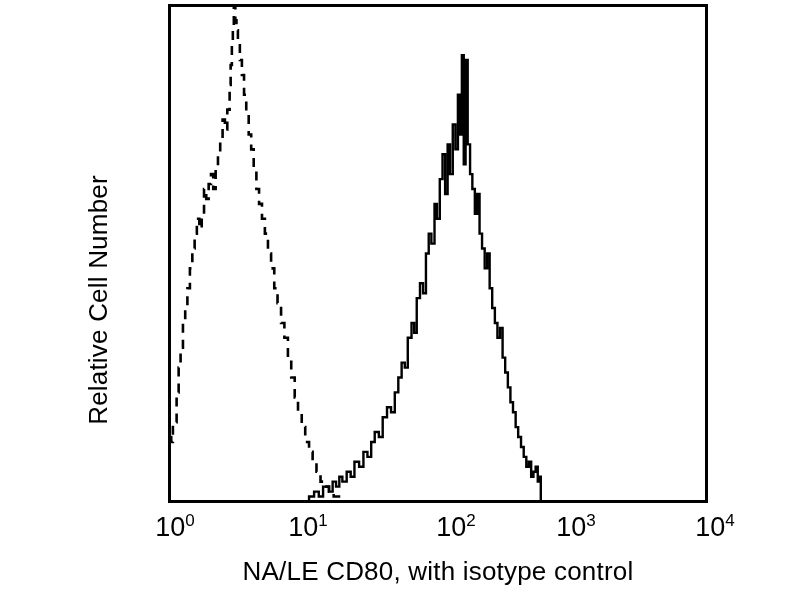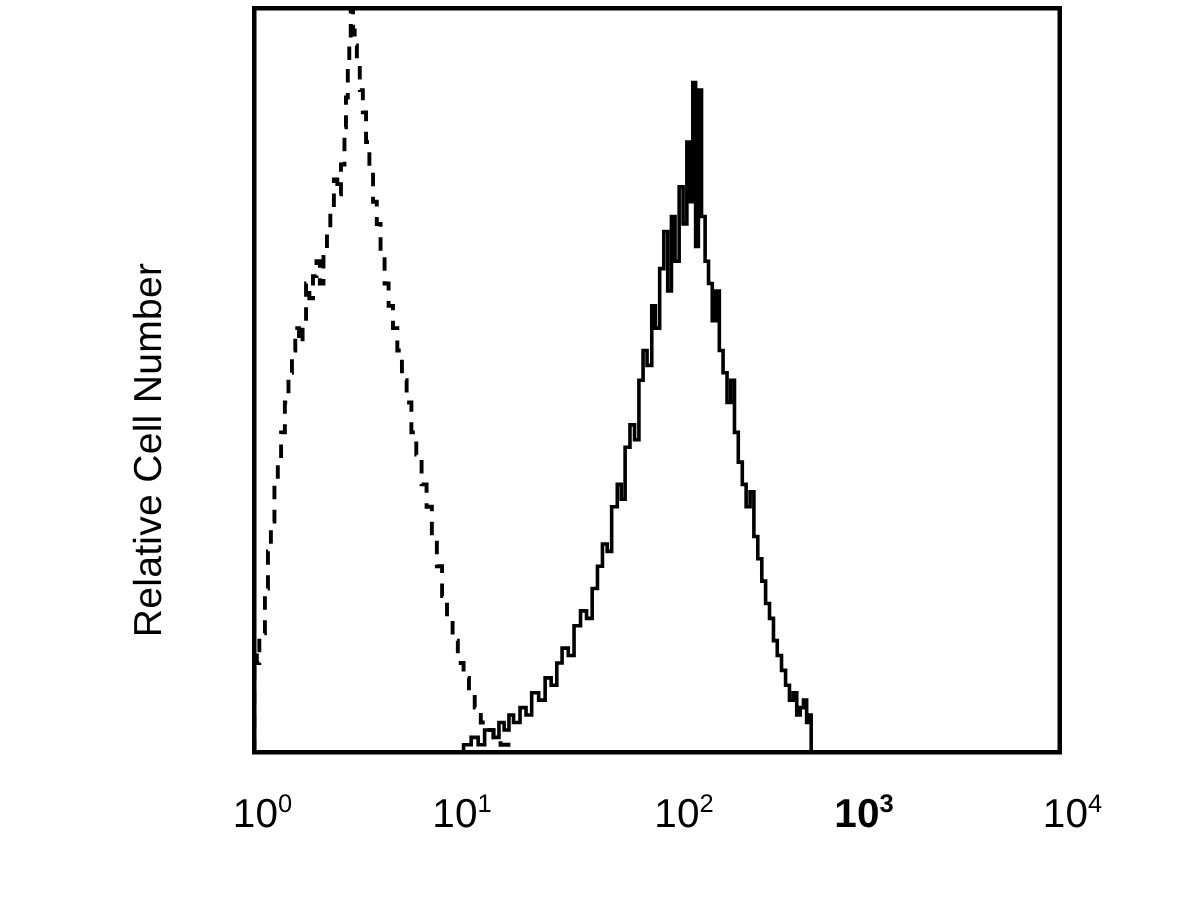--- a/index.html
+++ b/index.html
@@ -31,21 +31,20 @@
     font-size:26px;
     letter-spacing:0.2px;
     white-space:nowrap;
   }
   .tick{
     position:absolute;
     top:512px;
     font-size:27px;
     transform:translateX(-50%);
     white-space:nowrap;
-    margin-top:15px;
   }
   .tick sup{font-size:17px;vertical-align:super;line-height:0;}
   svg{position:absolute;left:0;top:0;}
 </style>
 </head>
 <body>
 
 <div id="figure">
 
   <svg width="800" height="600">
@@ -54,17 +53,18 @@
     <path id="series-cd80" fill="none" stroke="#000000" stroke-width="2.4" stroke-linecap="butt" stroke-linejoin="miter" d="M 300.51 501.50 L 300.51 501.50 L 309.05 501.50 L 309.05 496.54 L 314.11 496.54 L 314.11 491.58 L 318.77 491.58 L 318.77 496.54 L 323.08 496.54 L 323.08 486.62 L 329.00 486.62 L 329.00 491.58 L 332.64 491.58 L 332.64 481.66 L 336.07 481.66 L 336.07 486.62 L 339.30 486.62 L 339.30 476.70 L 342.36 476.70 L 342.36 481.66 L 346.68 481.66 L 346.68 471.74 L 350.69 471.74 L 350.69 476.70 L 354.45 476.70 L 354.45 461.82 L 359.11 461.82 L 359.11 466.78 L 363.42 466.78 L 363.42 451.90 L 367.43 451.90 L 367.43 456.86 L 371.19 456.86 L 371.19 441.98 L 374.72 441.98 L 374.72 432.06 L 378.85 432.06 L 378.85 437.02 L 382.70 437.02 L 382.70 417.18 L 387.02 417.18 L 387.02 407.26 L 391.03 407.26 L 391.03 412.22 L 394.79 412.22 L 394.79 392.38 L 398.31 392.38 L 398.31 377.50 L 401.64 377.50 L 401.64 362.62 L 404.79 362.62 L 404.79 367.58 L 407.77 367.58 L 407.77 337.82 L 411.53 337.82 L 411.53 322.94 L 414.19 322.94 L 414.19 332.86 L 416.74 332.86 L 416.74 298.14 L 419.98 298.14 L 419.98 283.26 L 423.04 283.26 L 423.04 293.18 L 425.95 293.18 L 425.95 253.50 L 428.72 253.50 L 428.72 233.66 L 431.37 233.66 L 431.37 243.58 L 434.51 243.58 L 434.51 203.90 L 436.92 203.90 L 436.92 218.78 L 439.78 218.78 L 439.78 179.10 L 442.52 179.10 L 442.52 154.30 L 445.13 154.30 L 445.13 193.98 L 447.62 193.98 L 447.62 144.38 L 450.02 144.38 L 450.02 174.14 L 452.77 174.14 L 452.77 124.54 L 455.39 124.54 L 455.39 149.34 L 457.91 149.34 L 457.91 94.78 L 460.32 94.78 L 460.32 134.46 L 461.87 134.46 L 461.87 55.10 L 463.75 55.10 L 463.75 164.22 L 465.58 164.22 L 465.58 60.06 L 467.69 60.06 L 467.69 144.38 L 470.07 144.38 L 470.07 174.14 L 472.35 174.14 L 472.35 189.02 L 474.85 189.02 L 474.85 213.82 L 477.25 213.82 L 477.25 193.98 L 479.56 193.98 L 479.56 233.66 L 482.05 233.66 L 482.05 248.54 L 484.69 248.54 L 484.69 268.38 L 487.22 268.38 L 487.22 253.50 L 489.65 253.50 L 489.65 288.22 L 492.20 288.22 L 492.20 308.06 L 494.87 308.06 L 494.87 322.94 L 497.42 322.94 L 497.42 337.82 L 500.06 337.82 L 500.06 327.90 L 502.59 327.90 L 502.59 357.66 L 505.19 357.66 L 505.19 372.54 L 507.86 372.54 L 507.86 387.42 L 510.41 387.42 L 510.41 402.30 L 513.01 402.30 L 513.01 412.22 L 515.65 412.22 L 515.65 427.10 L 518.18 427.10 L 518.18 437.02 L 521.02 437.02 L 521.02 446.94 L 523.72 446.94 L 523.72 456.86 L 526.31 456.86 L 526.31 466.78 L 528.79 466.78 L 528.79 461.82 L 531.16 461.82 L 531.16 476.70 L 533.44 476.70 L 533.44 471.74 L 535.64 471.74 L 535.64 466.78 L 537.76 466.78 L 537.76 481.66 L 539.30 481.66 L 539.30 476.70 L 540.79 476.70 L 540.79 501.50 L 540.79 501.50"></path>
   </svg>
 
   <div class="ylabel-wrap">
     <div class="ylabel">Relative Cell Number</div>
   </div>
 
   <div class="tick" id="tk0" style="left: 175px;">10<sup>0</sup></div>
   <div class="tick" id="tk1" style="left: 308px; text-align: right;">10<sup>1</sup></div>
   <div class="tick" id="tk2" style="left: 456px;">10<sup>2</sup></div>
-  <div class="tick" id="tk3" style="left: 576px; font-weight: bold;">10<sup>3</sup></div>
+  <div class="tick" id="tk3" style="left: 576px;">10<sup>3</sup></div>
   <div class="tick" id="tk4" style="left: 715px;">10<sup>4</sup></div>
 
+  <div class="xlabel">NA/LE CD80, with isotype control</div>
 
 </div>
 
 </body></html>

